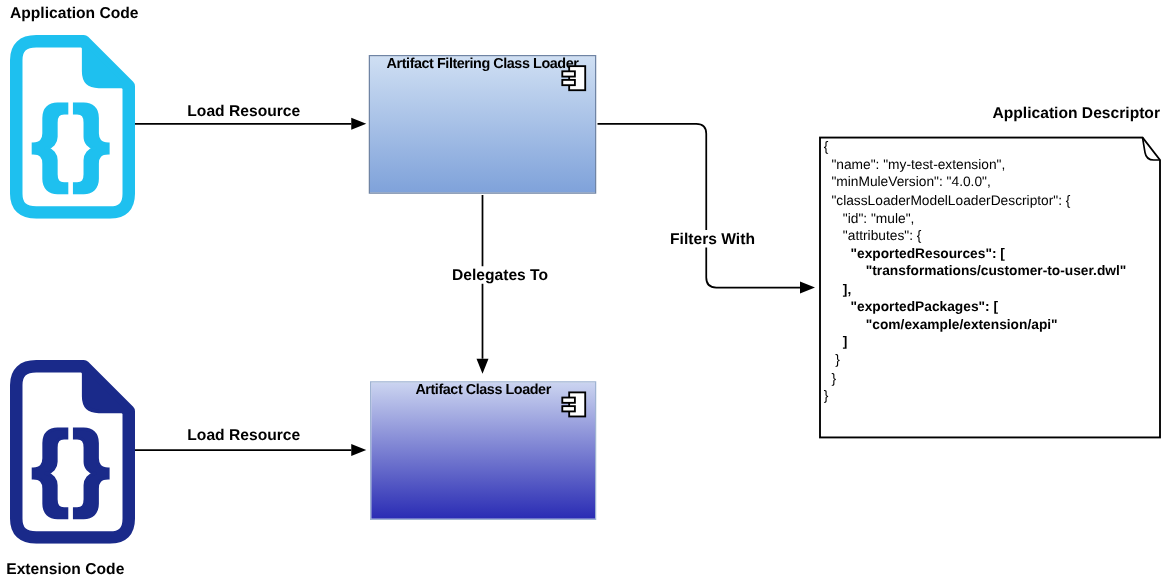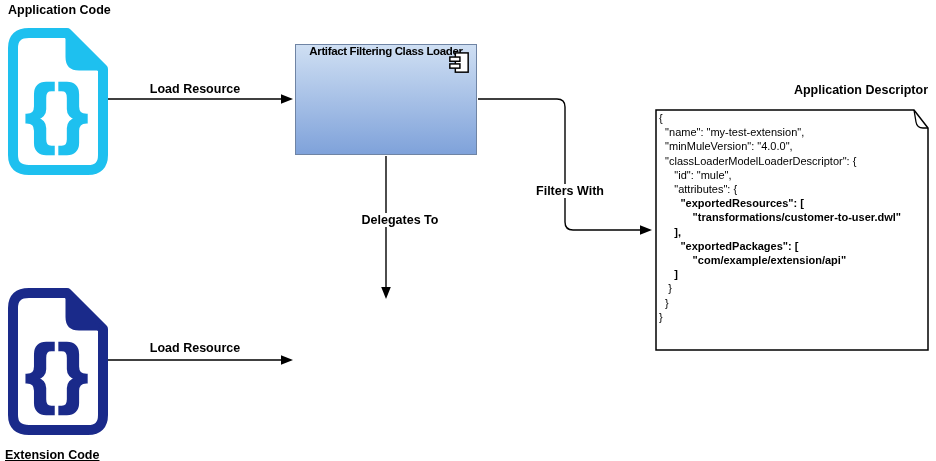--- a/index.html
+++ b/index.html
@@ -6,21 +6,21 @@
   html, body { margin: 0; padding: 0; background: #fff; }
   body { font-family: "Liberation Sans", sans-serif; }
   #canvas { position: relative; width: 931px; height: 461px; background: #fff; overflow: hidden; }
   .node-label { position: absolute; font-weight: bold; font-size: 12.5px; color: #000; white-space: nowrap; }
   .edge-label { position: absolute; transform: translateX(-50%); font-weight: bold; font-size: 12.5px;
                 color: #000; background: #fff; padding: 0 3px; white-space: nowrap; z-index: 3; text-align: right; }
   .file-icon { position: absolute; z-index: 2; }
   #app-code-icon  { left: 8px;  top: 28px;  width: 100px; height: 147px; color: var(--app-icon); }
   #ext-code-icon  { left: 8px;  top: 288px; width: 100px; height: 147px; color: var(--ext-icon); }
   #app-code-label { left: 8px; top: 3px; }
-  #ext-code-label { left: 5px; top: 448px; text-decoration: underline; }
+  #ext-code-label { left: 5px; top: 448px; }
   .component-box { position: absolute; display: flex; align-items: flex-start; justify-content: center;
                    font-weight: bold; font-size: 11.5px; letter-spacing: -0.35px; color: #000;
                    white-space: nowrap; text-align: center; z-index: 2; }
   #filtering-box { left: 295px; top: 44px; width: 182px; height: 111px;
                    background: linear-gradient(180deg, var(--box1-top), var(--box1-bottom));
                    border: 1px solid var(--box1-border); }
   #loader-box    { left: 296px; top: 305px; width: 181px; height: 111px;
                    background: linear-gradient(180deg, var(--box2-top), var(--box2-bottom));
                    border: 1px solid var(--box2-border); }
   .component-icon { position: absolute; top: 6px; right: 6px; width: 22px; height: 24px; }
@@ -76,20 +76,28 @@
 
   <div class="component-box" id="filtering-box">
     <svg class="component-icon" viewBox="0 0 24 26">
       <rect x="8" y="2" width="14" height="21" fill="#fff" stroke="#000" stroke-width="1.6"></rect>
       <rect x="2" y="6.5" width="11" height="4.6" fill="#fff" stroke="#000" stroke-width="1.6"></rect>
       <rect x="2" y="14" width="11" height="4.6" fill="#fff" stroke="#000" stroke-width="1.6"></rect>
     </svg>
     <span>Artifact Filtering Class Loader</span>
   </div>
 
+  <div class="component-box" id="loader-box">
+    <svg class="component-icon" viewBox="0 0 24 26">
+      <rect x="8" y="2" width="14" height="21" fill="#fff" stroke="#000" stroke-width="1.6"></rect>
+      <rect x="2" y="6.5" width="11" height="4.6" fill="#fff" stroke="#000" stroke-width="1.6"></rect>
+      <rect x="2" y="14" width="11" height="4.6" fill="#fff" stroke="#000" stroke-width="1.6"></rect>
+    </svg>
+    <span>Artifact Class Loader</span>
+  </div>
 
   <div id="descriptor-title">Application Descriptor</div>
   <svg id="descriptor-note" viewBox="0 0 274 242">
     <path d="M1 1 H259 L273 19 V241 H1 Z" fill="#fff" stroke="#000" stroke-width="1.5" stroke-linejoin="miter"></path>
     <path d="M259 1 L261 13 Q262 19 268 19 L273 19" fill="none" stroke="#000" stroke-width="1.3"></path>
   </svg>
   <div id="descriptor-json"><div class="jline">{</div><div class="jline">  "name": "my-test-extension",</div><div class="jline">  "minMuleVersion": "4.0.0",</div><div class="jline">  "classLoaderModelLoaderDescriptor": {</div><div class="jline">     "id": "mule",</div><div class="jline">     "attributes": {</div><div class="jline b">       "exportedResources": [</div><div class="jline b">           "transformations/customer-to-user.dwl"</div><div class="jline b">     ],</div><div class="jline b">       "exportedPackages": [</div><div class="jline b">           "com/example/extension/api"</div><div class="jline b">     ]</div><div class="jline">   }</div><div class="jline">  }</div><div class="jline">}</div></div>
 
 </div>
 

